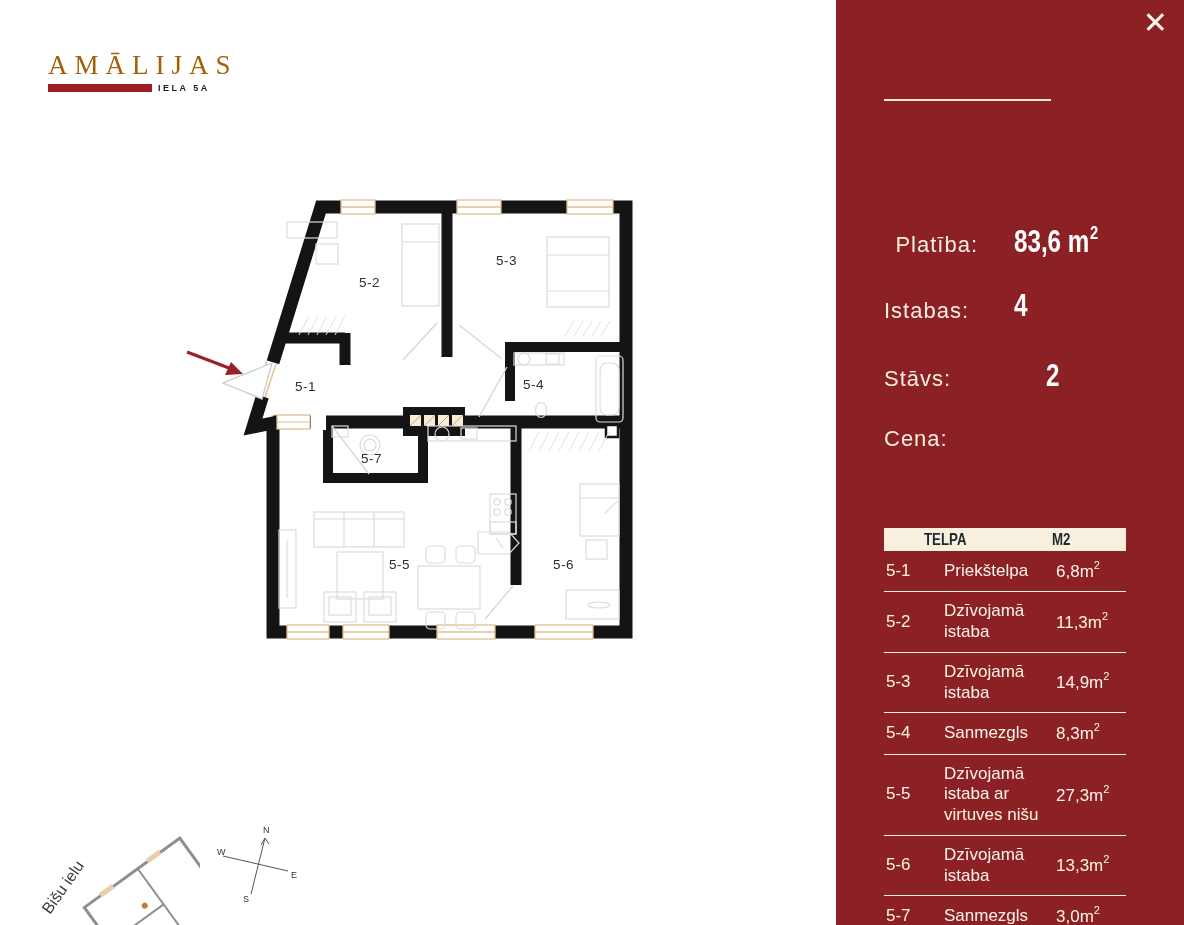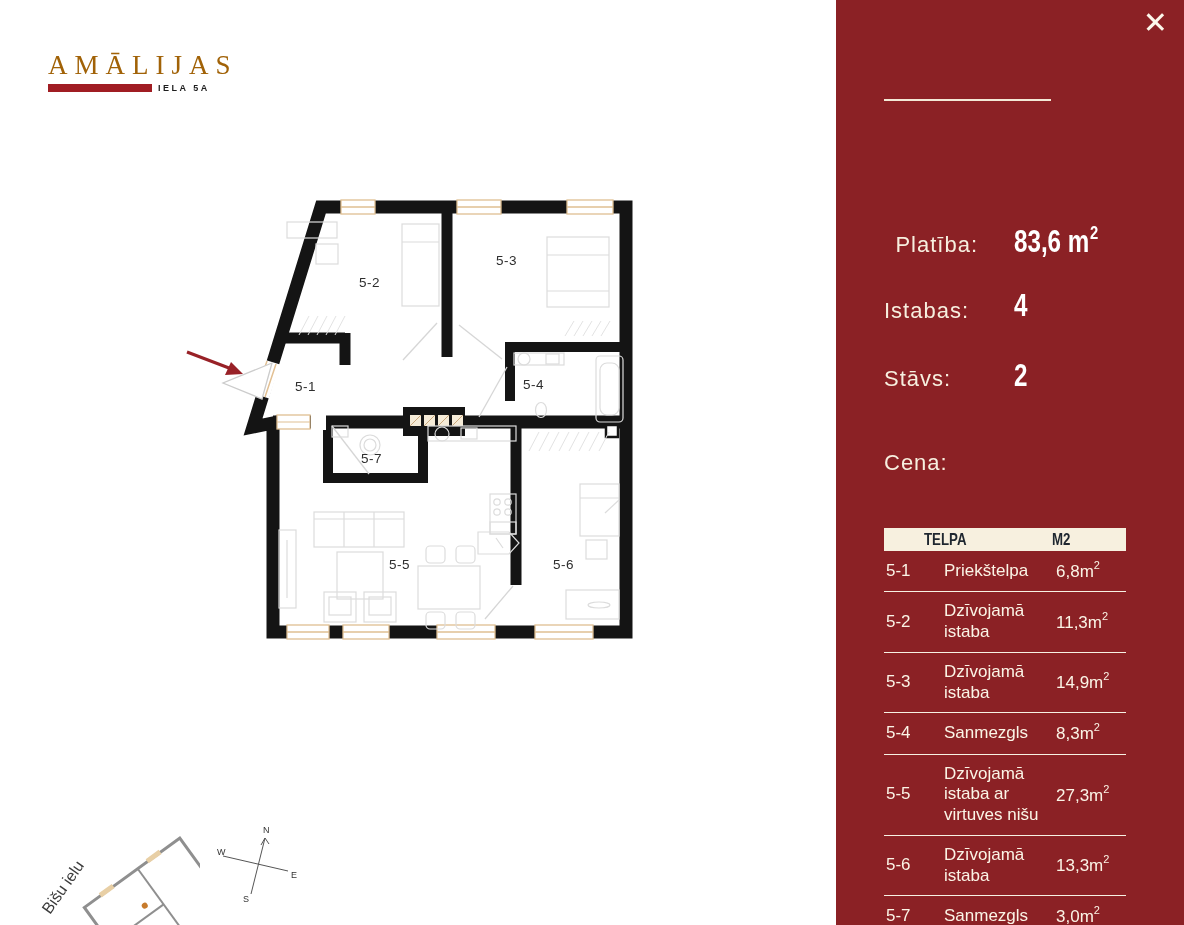--- a/index.html
+++ b/index.html
@@ -25,22 +25,22 @@
   .condc{display:inline-block;transform:scaleX(.82);transform-origin:50% 60%;white-space:nowrap;}
   .panel-title{position:absolute;left:48px;top:44px;font-size:35px;font-weight:bold;color:#fdfaf2;letter-spacing:.5px;}
   .title-underline{position:absolute;left:48px;top:99px;width:167px;height:2px;background:#f3e9d6;}
   .field{position:absolute;left:48px;display:flex;align-items:baseline;}
   .field-label{font-size:22px;color:#f7efdf;letter-spacing:1px;width:94px;flex:0 0 94px;}
   .field-value{font-size:31px;font-weight:bold;color:#ffffff;margin-left:36px;}
   .field-value sup{font-size:19px;position:relative;top:-2px;margin-left:1px;}
   .row-status{top:152px;align-items:center;}
   .row-platiba{top:224px;text-align:right;}
   .row-istabas{top:288px;align-items:flex-end;}
-  .row-stavs{top:358px;}
-  .row-cena{top:450px;}
+  .row-stavs{top:358px;gap:32px;}
+  .row-cena{top:426px;}
   .badge{width:107px;height:34px;border-radius:17px;background:#f9f3e2;box-shadow:0 2px 3px rgba(0,0,0,.25);
          display:flex;align-items:center;justify-content:center;}
   .badge-text{font-size:15px;font-weight:bold;color:#1f2730;letter-spacing:.5px;}
   
   .table{position:absolute;left:48px;top:528px;width:242px;}
   .thead{position:relative;height:23px;background:#f7f0df;color:#1f2730;font-weight:bold;font-size:17px;}
   .th1{position:absolute;left:40px;top:2px;}
   .th2{position:absolute;left:168px;top:2px;}
   .trow{display:grid;grid-template-columns:60px 112px 1fr;align-items:center;
         border-bottom:1.5px solid #f8f1e3;padding:9px 0;color:#fbf4e6;font-size:17px;line-height:1.22;}

